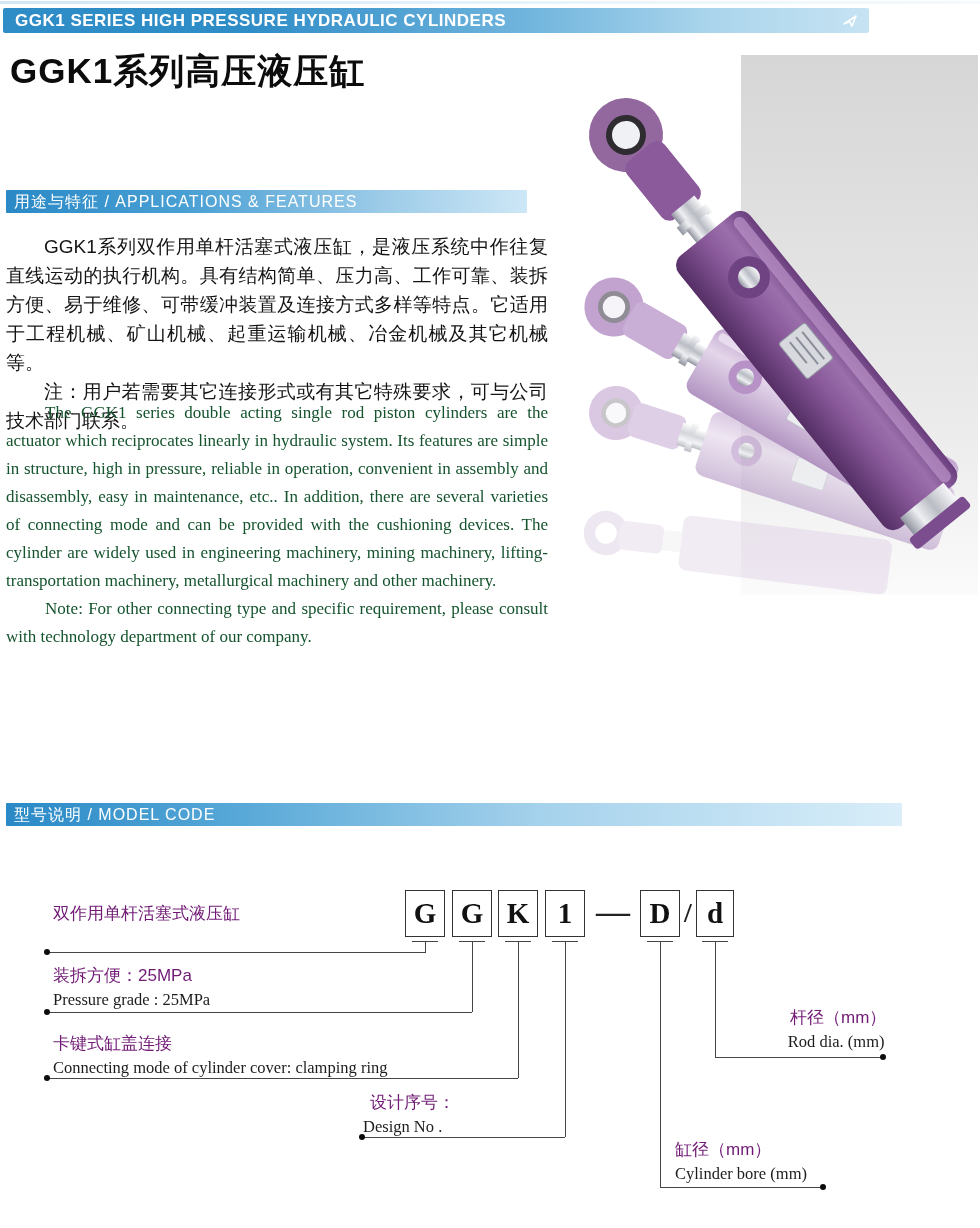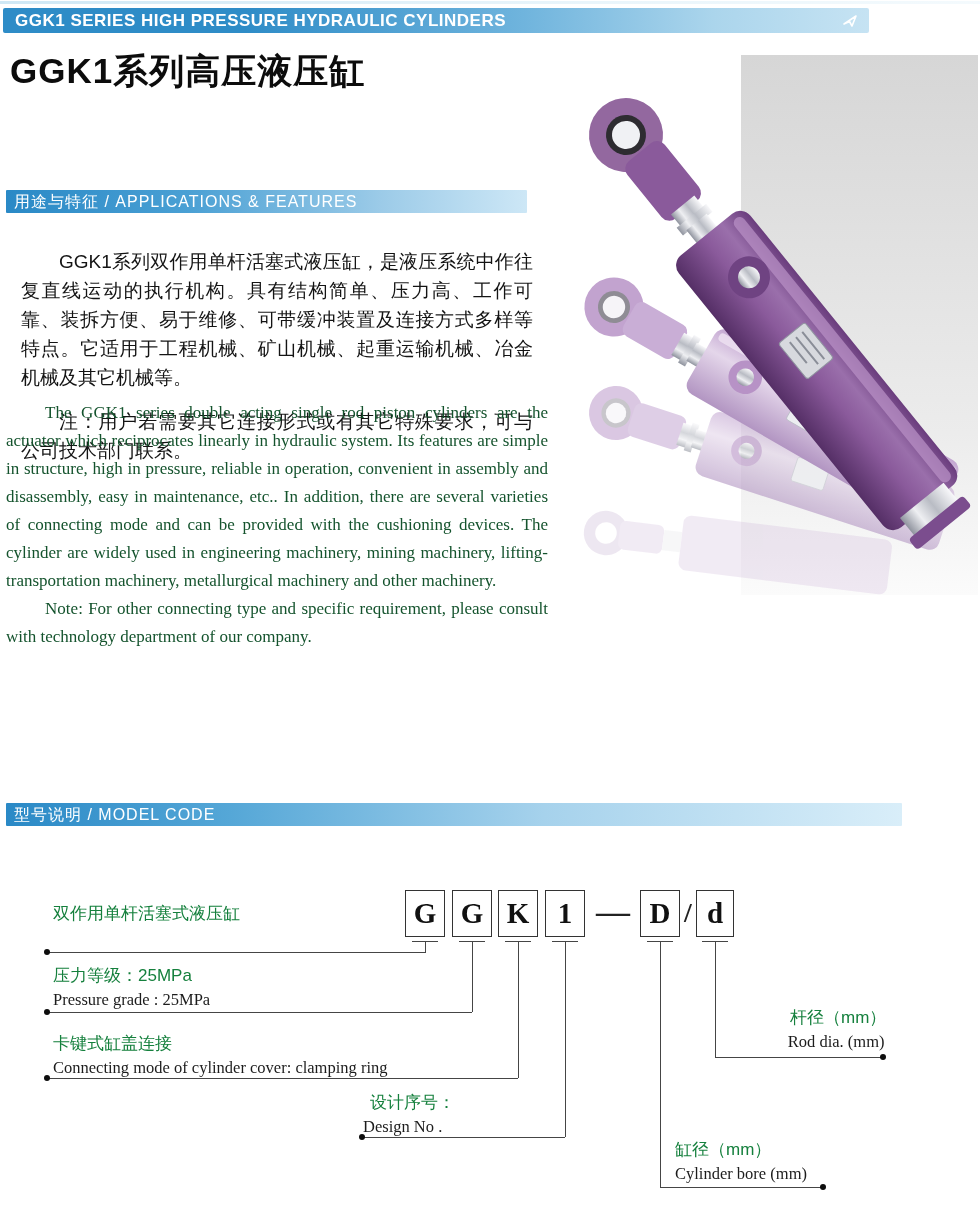--- a/index.html
+++ b/index.html
@@ -42,21 +42,21 @@
   }
   .bar-applications { left:6px; top:190px; width:521px; }
   .bar-modelcode   { left:6px; top:803px; width:896px;
     background:linear-gradient(90deg,#2a89c6 0%, #55a7d7 25%, #a6d2ec 60%, #d9eef9 100%);
   }
   
   .zh-text {
     position:absolute; left:6px; top:232px; width:542px;
     font-size:19px; line-height:29px; text-align:justify; color:#141414;
   }
-  .zh-text p { margin:15px; text-indent:2em; }
+  .zh-text p { margin:0; text-indent:2em; }
   .en-text {
     position:absolute; left:6px; top:399px; width:542px;
     font-family:"Liberation Serif", serif;
     font-size:17px; line-height:28px; text-align:justify; color:#14532d;
   }
   .en-text p { margin:0; text-indent:2.3em; }
   
   .product-photo { position:absolute; left:558px; top:55px; width:420px; height:545px; }
   
   .diagram { position:absolute; left:0; top:860px; width:980px; height:368px; }
@@ -73,21 +73,21 @@
   .mc-slash {
     position:absolute; top:30px; left:678px; width:20px; height:47px; line-height:46px;
     text-align:center; font-family:"Liberation Serif", serif; font-weight:bold; font-size:28px; color:#222;
   }
   .line { position:absolute; background:#454545; }
   .line.h { height:1px; }
   .line.v { width:1px; }
   .tick { position:absolute; top:81px; width:26px; height:1px; background:#454545; }
   .dot { position:absolute; width:6px; height:6px; border-radius:50%; background:#0d0d0d; }
   .dlabel { position:absolute; white-space:nowrap; }
-  .dlabel .zh { display:block; font-size:17px; line-height:24px; color:#15803d; }
+  .dlabel .zh { display:block; font-size:17px; line-height:24px; color:#701a75; }
   .dlabel .en { display:block; font-family:"Liberation Serif", serif; font-size:16.5px; line-height:24px; color:#1c1c1c; }
 </style>
 </head>
 <body>
 
 <div class="page">
 
   <div class="top-hairline"></div>
   <div class="top-bar">
     <span class="top-title">GGK1 SERIES HIGH PRESSURE HYDRAULIC CYLINDERS</span>
@@ -236,21 +236,21 @@
     <div class="dot" style="left:44px;  top:149px;"></div>
     <div class="dot" style="left:44px;  top:215px;"></div>
     <div class="dot" style="left:359px; top:274px;"></div>
     <div class="dot" style="left:820px; top:324px;"></div>
     <div class="dot" style="left:880px; top:194px;"></div>
 
     <div class="dlabel" style="left:53px; top:42px;">
       <span class="zh">双作用单杆活塞式液压缸</span>
     </div>
     <div class="dlabel" style="left:53px; top:104px;">
-      <span class="zh">压力等级：25MPa</span>
+      <span class="zh">装拆方便：25MPa</span>
       <span class="en">Pressure grade : 25MPa</span>
     </div>
     <div class="dlabel" style="left:53px; top:172px;">
       <span class="zh">卡键式缸盖连接</span>
       <span class="en">Connecting mode of cylinder cover: clamping ring</span>
     </div>
     <div class="dlabel" style="left:363px; top:231px;">
       <span class="zh" style="padding-left:7px;">设计序号：</span>
       <span class="en">Design No .</span>
     </div>

